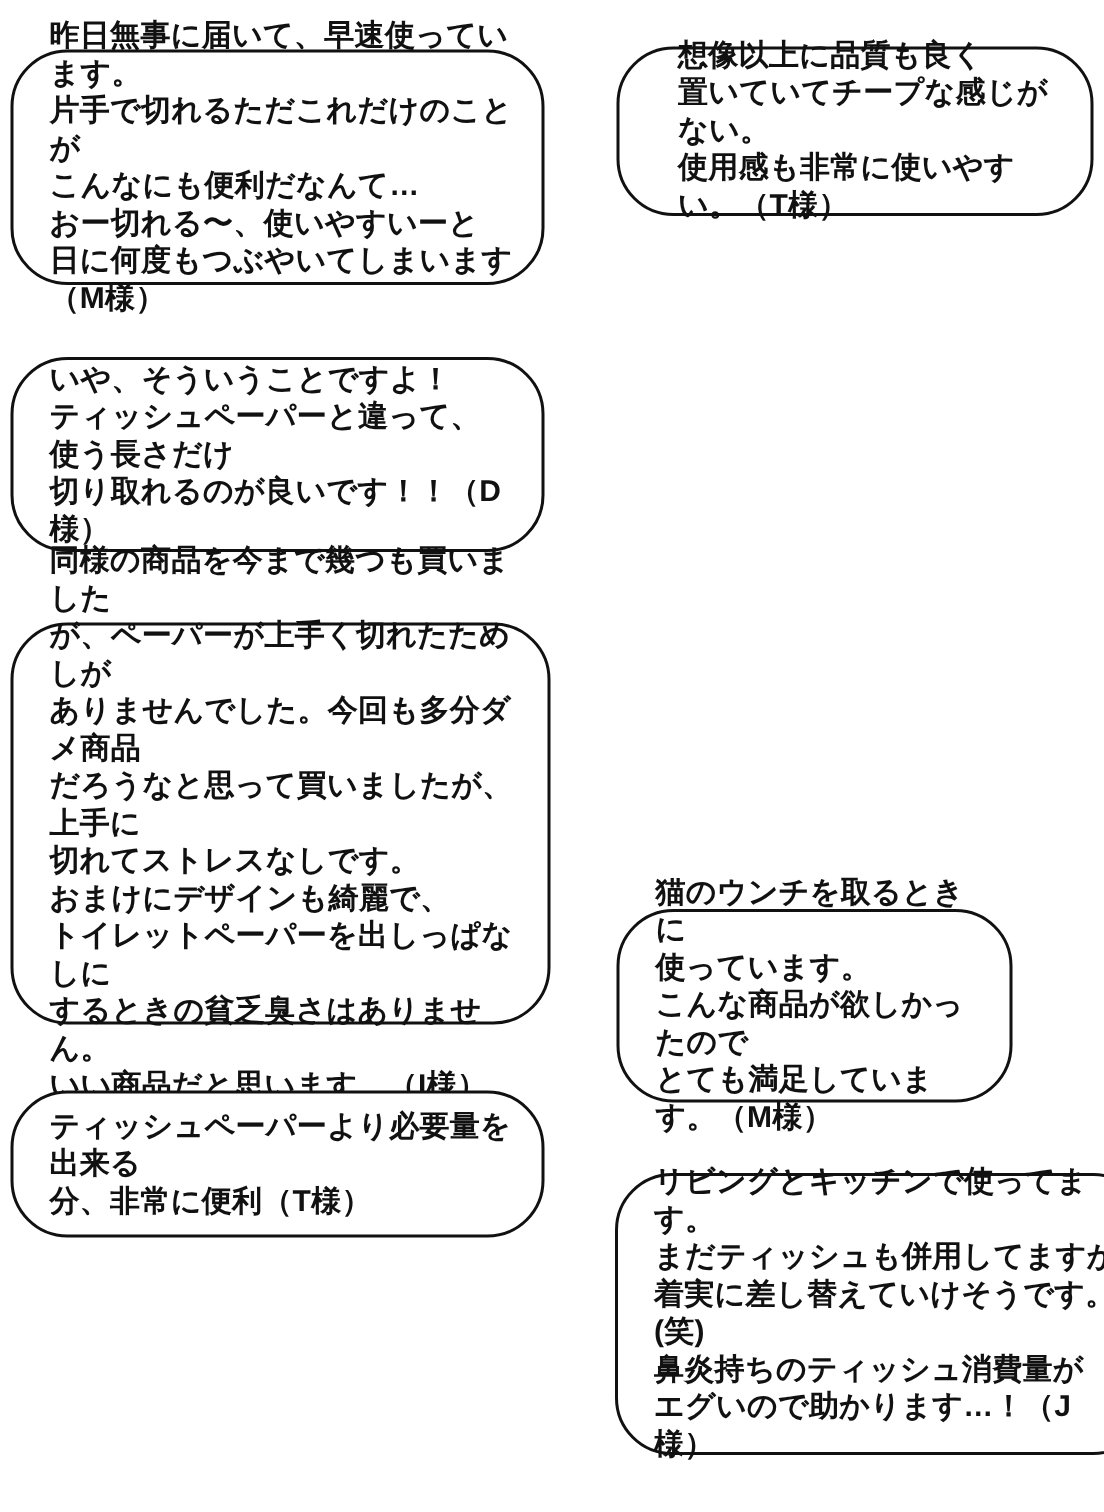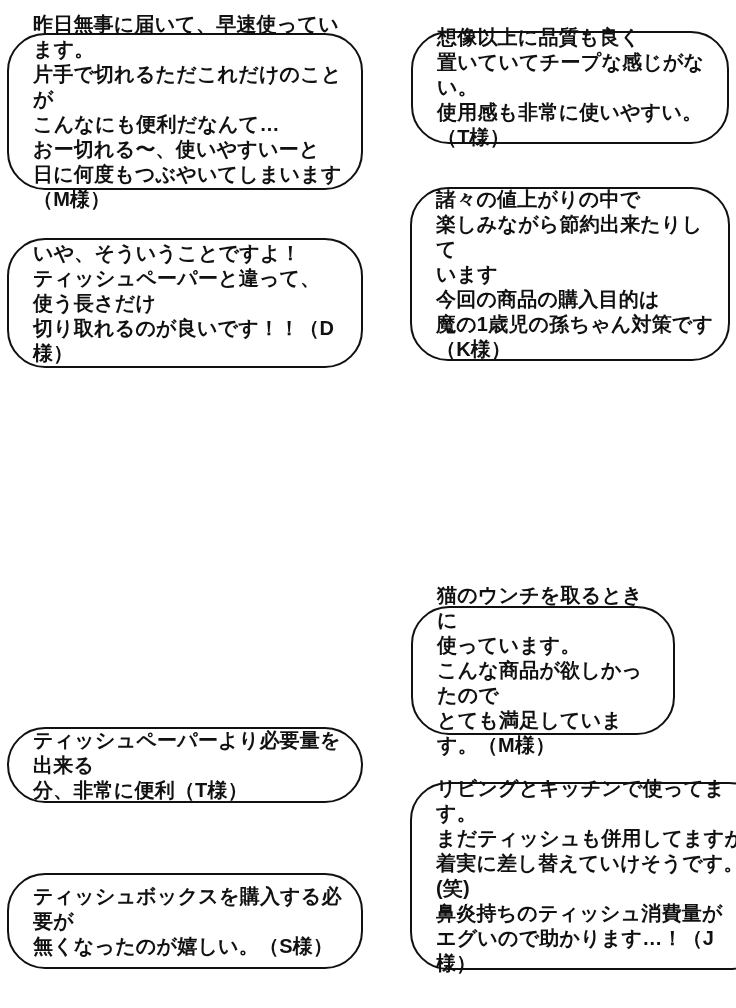--- a/index.html
+++ b/index.html
@@ -31,24 +31,24 @@
     font-size: 20px;
     line-height: 25px;
     font-weight: bold;
     color: #111111;
     letter-spacing: 0.2px;
   }
   
   .l1 { left: 7px;   top: 33px;  width: 356px; height: 157px; }
   .l2 { left: 7px;   top: 238px; width: 356px; height: 130px; }
   .l3 { left: 7px;   top: 415px; width: 360px; height: 268px; }
-  .l4 { left: 7px;   top: 727px; width: 356px; height: 76px;  }
+  .l4 { left: 7px;   top: 727px; width: 356px; height: 98px;  }
   .l5 { left: 7px;   top: 873px; width: 356px; height: 96px;  }
   
-  .r1 { left: 411px; top: 31px;  width: 318px; height: 113px; }
+  .r1 { left: 411px; top: 31px;  width: 318px; height: 113px; padding-left: 15px; }
   .r2 { left: 410px; top: 187px; width: 320px; height: 174px; }
   .r3 { left: 409px; top: 406px; width: 320px; height: 146px; }
   .r4 { left: 411px; top: 606px; width: 264px; height: 129px; }
   .r5 { left: 410px; top: 782px; width: 357px; height: 188px; }
 </style>
 </head>
 <body>
 
 <div class="canvas">
 
@@ -60,44 +60,44 @@
 日に何度もつぶやいてしまいます（M様）</p>
   </div>
 
   <div class="bubble l2">
     <p class="txt">いや、そういうことですよ！
 ティッシュペーパーと違って、
 使う長さだけ
 切り取れるのが良いです！！（D様）</p>
   </div>
 
+  <div class="bubble l3">
+    <p class="txt">同様の商品を今まで幾つも買いました
+が、ペーパーが上手く切れたためしが
+ありませんでした。今回も多分ダメ商品
+だろうなと思って買いましたが、上手に
+切れてストレスなしです。
+おまけにデザインも綺麗で、
+トイレットペーパーを出しっぱなしに
+するときの貧乏臭さはありません。
+いい商品だと思います。（I様）</p>
+  </div>
 
   <div class="bubble l4">
     <p class="txt">ティッシュペーパーより必要量を出来る
 分、非常に便利（T様）</p>
   </div>
 
-  <div class="bubble l5">
-    <p class="txt">ティッシュボックスを購入する必要が
-無くなったのが嬉しい。（S様）</p>
-  </div>
 
   <div class="bubble r1">
     <p class="txt">想像以上に品質も良く
 置いていてチープな感じがない。
 使用感も非常に使いやすい。（T様）</p>
   </div>
 
-  <div class="bubble r2">
-    <p class="txt">諸々の値上がりの中で
-楽しみながら節約出来たりして
-います
-今回の商品の購入目的は
-魔の1歳児の孫ちゃん対策です（K様）</p>
-  </div>
 
 
   <div class="bubble r4">
     <p class="txt">猫のウンチを取るときに
 使っています。
 こんな商品が欲しかったので
 とても満足しています。（M様）</p>
   </div>
 
   <div class="bubble r5">

